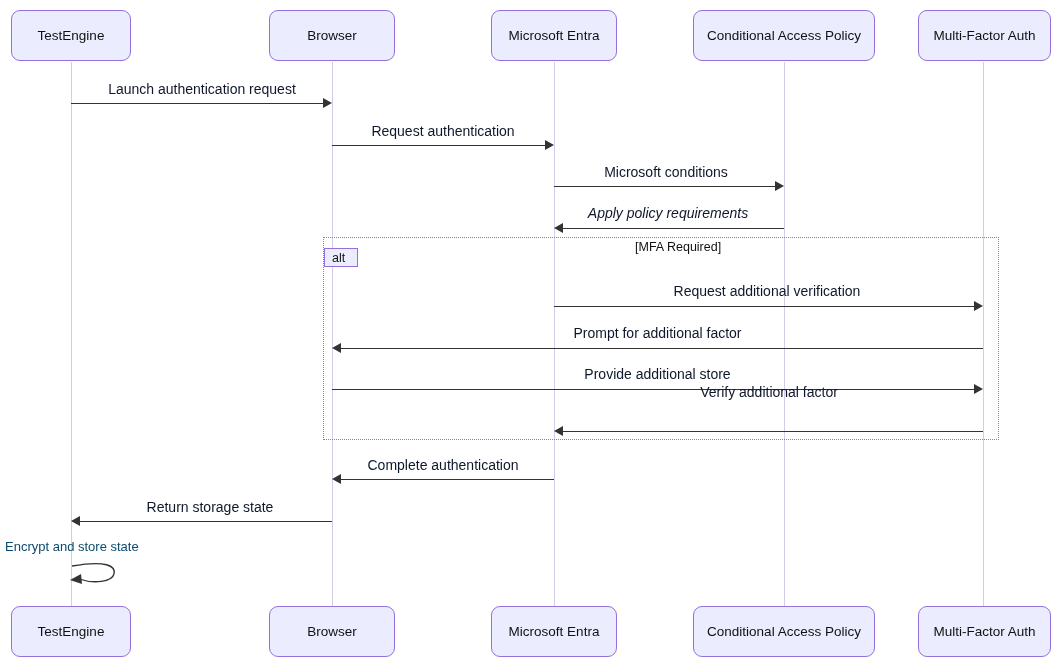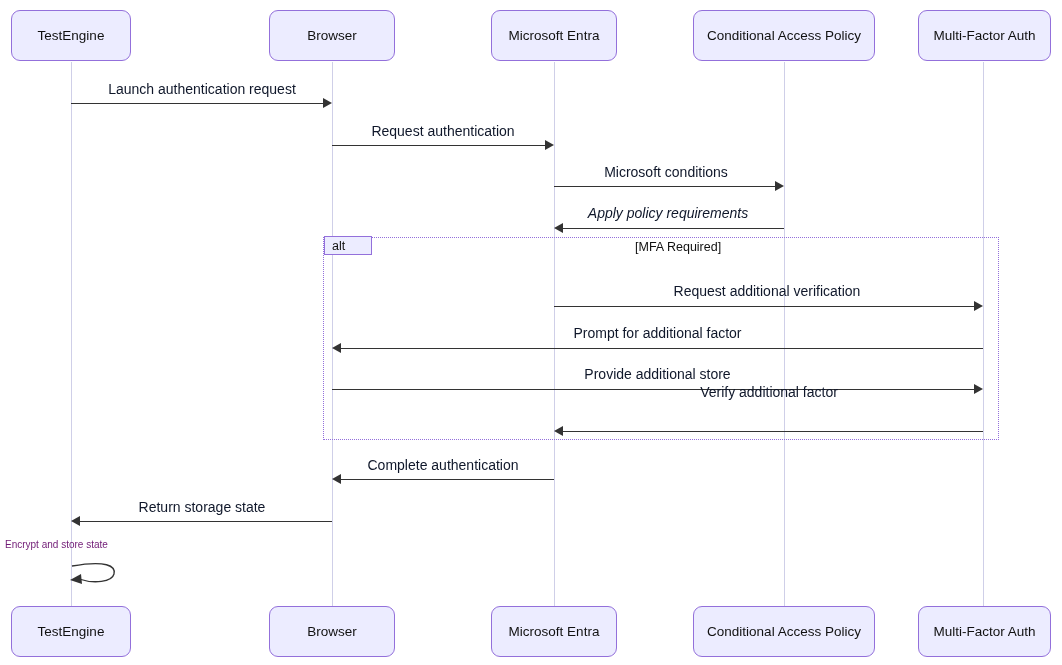--- a/index.html
+++ b/index.html
@@ -83,22 +83,22 @@
     position: absolute;
     font-size: 12.5px;
     color: #111111;
     white-space: nowrap;
   }
   .self-loop {
     position: absolute;
   }
   .note-text {
     position: absolute;
-    font-size: 10px;
-    color: #701a75;
+    font-size: 13px;
+    color: #0c4a6e;
     white-space: nowrap;
   }
 </style>
 </head>
 <body>
 
 <div id="diagram">
 
   <div class="lifeline" style="left:71px; top:62px; height:544px;"></div>
   <div class="lifeline" style="left:332px; top:62px; height:544px;"></div>
@@ -132,21 +132,21 @@
     <span>Microsoft Entra</span>
   </div>
   <div class="actor-box" style="left:693px; top:606px; width:182px; height:51px;">
     <span>Conditional Access Policy</span>
   </div>
   <div class="actor-box" style="left:918px; top:606px; width:133px; height:51px;">
     <span>Multi-Factor Auth</span>
   </div>
 
   <div class="alt-box" style="left:323px; top:237px; width:676px; height:203px;"></div>
-  <div class="alt-tag" style="left:324px; top:236px; width:48px; height:19px;">
+  <div class="alt-tag" style="left:324px; top:248px; width:34px; height:19px;">
     <span>alt</span>
   </div>
   <div class="alt-cond" style="left:635px; top:240px;">
     <span>[MFA Required]</span>
   </div>
 
   <div class="msg-label" style="left:0px; top:81px; width:404px;">
     <span>Launch authentication request</span>
   </div>
   <div class="msg-line" style="left:71px; top:103px; width:252px;"></div>
@@ -193,21 +193,21 @@
   </div>
   <div class="msg-line" style="left:563px; top:431px; width:420px;"></div>
   <div class="arrow-head arrow-left" style="left:554px; top:426px;"></div>
 
   <div class="msg-label" style="left:222px; top:457px; width:442px;">
     <span>Complete authentication</span>
   </div>
   <div class="msg-line" style="left:341px; top:479px; width:213px;"></div>
   <div class="arrow-head arrow-left" style="left:332px; top:474px;"></div>
 
-  <div class="msg-label" style="left:0px; top:499px; width:404px;">
+  <div class="msg-label" style="left:8px; top:499px; width:404px;">
     <span>Return storage state</span>
   </div>
   <div class="msg-line" style="left:80px; top:521px; width:252px;"></div>
   <div class="arrow-head arrow-left" style="left:71px; top:516px;"></div>
 
   <div class="note-text" style="left:5px; top:539px;">
     <span>Encrypt and store state</span>
   </div>
   <svg class="self-loop" style="left:60px; top:558px;" width="70" height="32" viewBox="0 0 70 32">
     <path d="M12,8 C46,2 56,8 54,16 C52,24 34,26 19,21" fill="none" stroke="#333333" stroke-width="1.3"></path>

